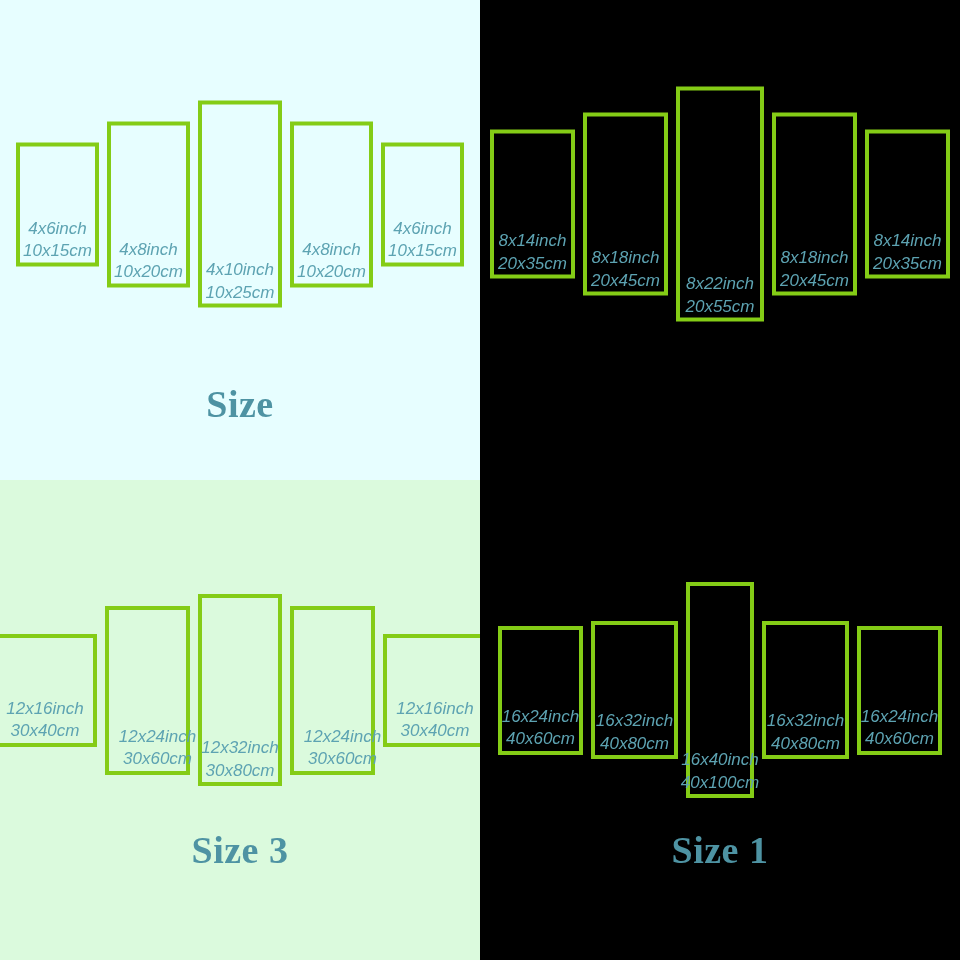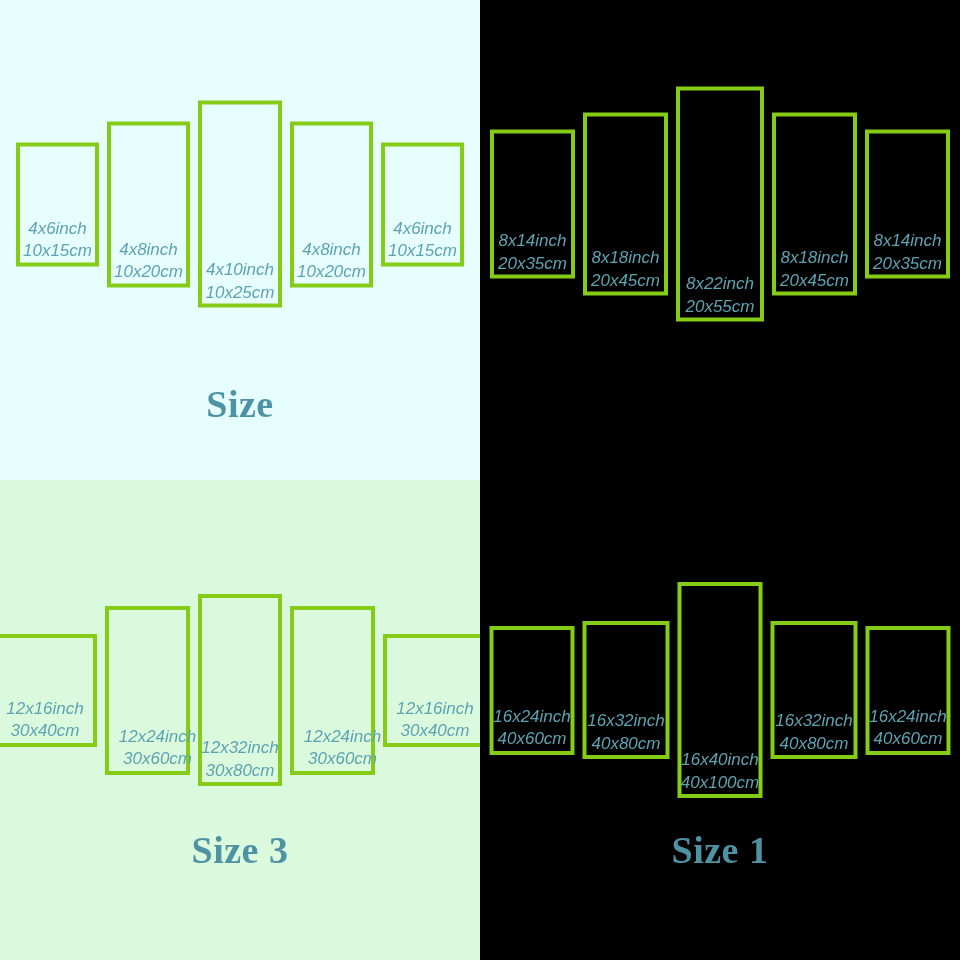--- a/index.html
+++ b/index.html
@@ -61,21 +61,21 @@
   .q1 .p0, .q1 .p4 { width: 85px; height: 149px; }
   .q1 .p1, .q1 .p3 { width: 85px; height: 183px; }
   .q1 .p2          { width: 88px; height: 235px; }
 
   .q2 .p0, .q2 .p4 { width: 104px; height: 113px; }
   .q2 .p1, .q2 .p3 { width: 85px; height: 169px; padding-left: 20px; }
   .q2 .p2          { width: 84px; height: 192px; }
 
   .q3 .p0, .q3 .p4 { width: 85px; height: 129px; }
   .q3 .p1, .q3 .p3 { width: 87px; height: 138px; }
-  .q3 .p2          { width: 85px; height: 216px; }
+  .q3 .p2          { width: 68px; height: 216px; }
 
   .quadrant-title {
     position: absolute;
     left: 0;
     width: 100%;
     text-align: center;
     margin: 0;
     font-family: "Liberation Serif", serif;
     font-weight: 700;
     font-size: 38px;

